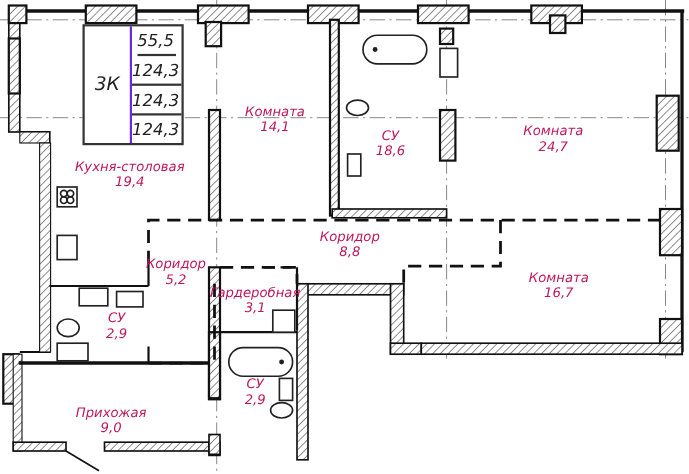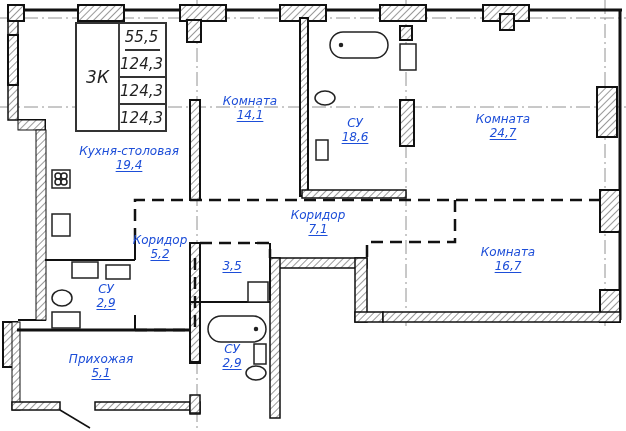--- a/index.html
+++ b/index.html
@@ -1,21 +1,21 @@
 <!DOCTYPE html>
 <html><head>
 <meta charset="utf-8">
 <style>
   html, body { margin: 0; padding: 0; background: #ffffff; }
   body { width: 626px; height: 431px; overflow: hidden; position: relative; font-family: "DejaVu Sans", sans-serif; }
   #plan { position: absolute; left: 0; top: 0; width: 626px; height: 431px; }
-  .lbl { position: absolute; font-style: italic; font-size: 12px; color: #1d4ed8; text-align: center; white-space: nowrap; transform: translateX(-50%); line-height: 14px; }
-  .lbl .area { display: inline-block; text-decoration: underline; text-underline-offset: 2px; }
+  .lbl { position: absolute; font-style: italic; font-size: 12px; color: #be185d; text-align: center; white-space: nowrap; transform: translateX(-50%); line-height: 14px; }
+  .lbl .area { display: inline-block; text-underline-offset: 2px; }
   .legend { position: absolute; left: 75px; top: 22px; width: 92px; height: 110px; border: 2px solid #333; box-sizing: border-box; display: flex; background: #fff; }
-  .legend .type { width: 46px; border-right: 2px solid #404040; display: flex; align-items: center; justify-content: center; font-style: italic; font-size: 17px; color: #222; }
+  .legend .type { width: 46px; border-right: 2px solid #6d28d9; display: flex; align-items: center; justify-content: center; font-style: italic; font-size: 17px; color: #222; }
   .legend .vals { flex: 1; display: flex; flex-direction: column; align-items: center; }
   .legend .v { flex: 1; border-bottom: 2px solid #333; font-style: italic; font-size: 15px; color: #222; display: flex; align-items: center; justify-content: flex-end; padding-right: 2px; }
   .legend .v:last-child { border-bottom: none; }
 </style>
 </head>
 <body>
 
 <svg id="plan" viewBox="0 0 626 431" xmlns="http://www.w3.org/2000/svg">
   <defs>
     <pattern id="hatch" patternUnits="userSpaceOnUse" width="5" height="5" patternTransform="rotate(45)">
@@ -132,55 +132,56 @@
 <div class="legend">
   <div class="type">3К</div>
   <div class="vals">
     <div class="v">55,5</div>
     <div class="v">124,3</div>
     <div class="v">124,3</div>
     <div class="v">124,3</div>
   </div>
 </div>
 
-<div class="lbl" style="left:129px; top:144px;">
+<div class="lbl" style="left:118px; top:144px;">
   <div>Кухня-столовая</div>
   <div class="area">19,4</div>
 </div>
 <div class="lbl" style="left:250px; top:94px;">
   <div>Комната</div>
   <div class="area">14,1</div>
 </div>
 <div class="lbl" style="left:355px; top:116px;">
   <div>СУ</div>
   <div class="area">18,6</div>
 </div>
 <div class="lbl" style="left:503px; top:112px;">
   <div>Комната</div>
   <div class="area">24,7</div>
 </div>
 <div class="lbl" style="left:318px; top:208px;">
   <div>Коридор</div>
-  <div class="area">7,1</div>
+  <div class="area">8,8</div>
 </div>
 <div class="lbl" style="left:160px; top:233px;">
   <div>Коридор</div>
   <div class="area">5,2</div>
 </div>
 <div class="lbl" style="left:232px; top:259px;">
-  <div class="area">3,5</div>
+  <div>Гардеробная</div>
+  <div class="area">3,1</div>
 </div>
 <div class="lbl" style="left:508px; top:245px;">
   <div>Комната</div>
   <div class="area">16,7</div>
 </div>
 <div class="lbl" style="left:106px; top:282px;">
   <div>СУ</div>
   <div class="area">2,9</div>
 </div>
 <div class="lbl" style="left:232px; top:342px;">
   <div>СУ</div>
   <div class="area">2,9</div>
 </div>
-<div class="lbl" style="left:101px; top:352px;">
+<div class="lbl" style="left:101px; top:368px;">
   <div>Прихожая</div>
-  <div class="area">5,1</div>
+  <div class="area">9,0</div>
 </div>
 
 </body></html>

